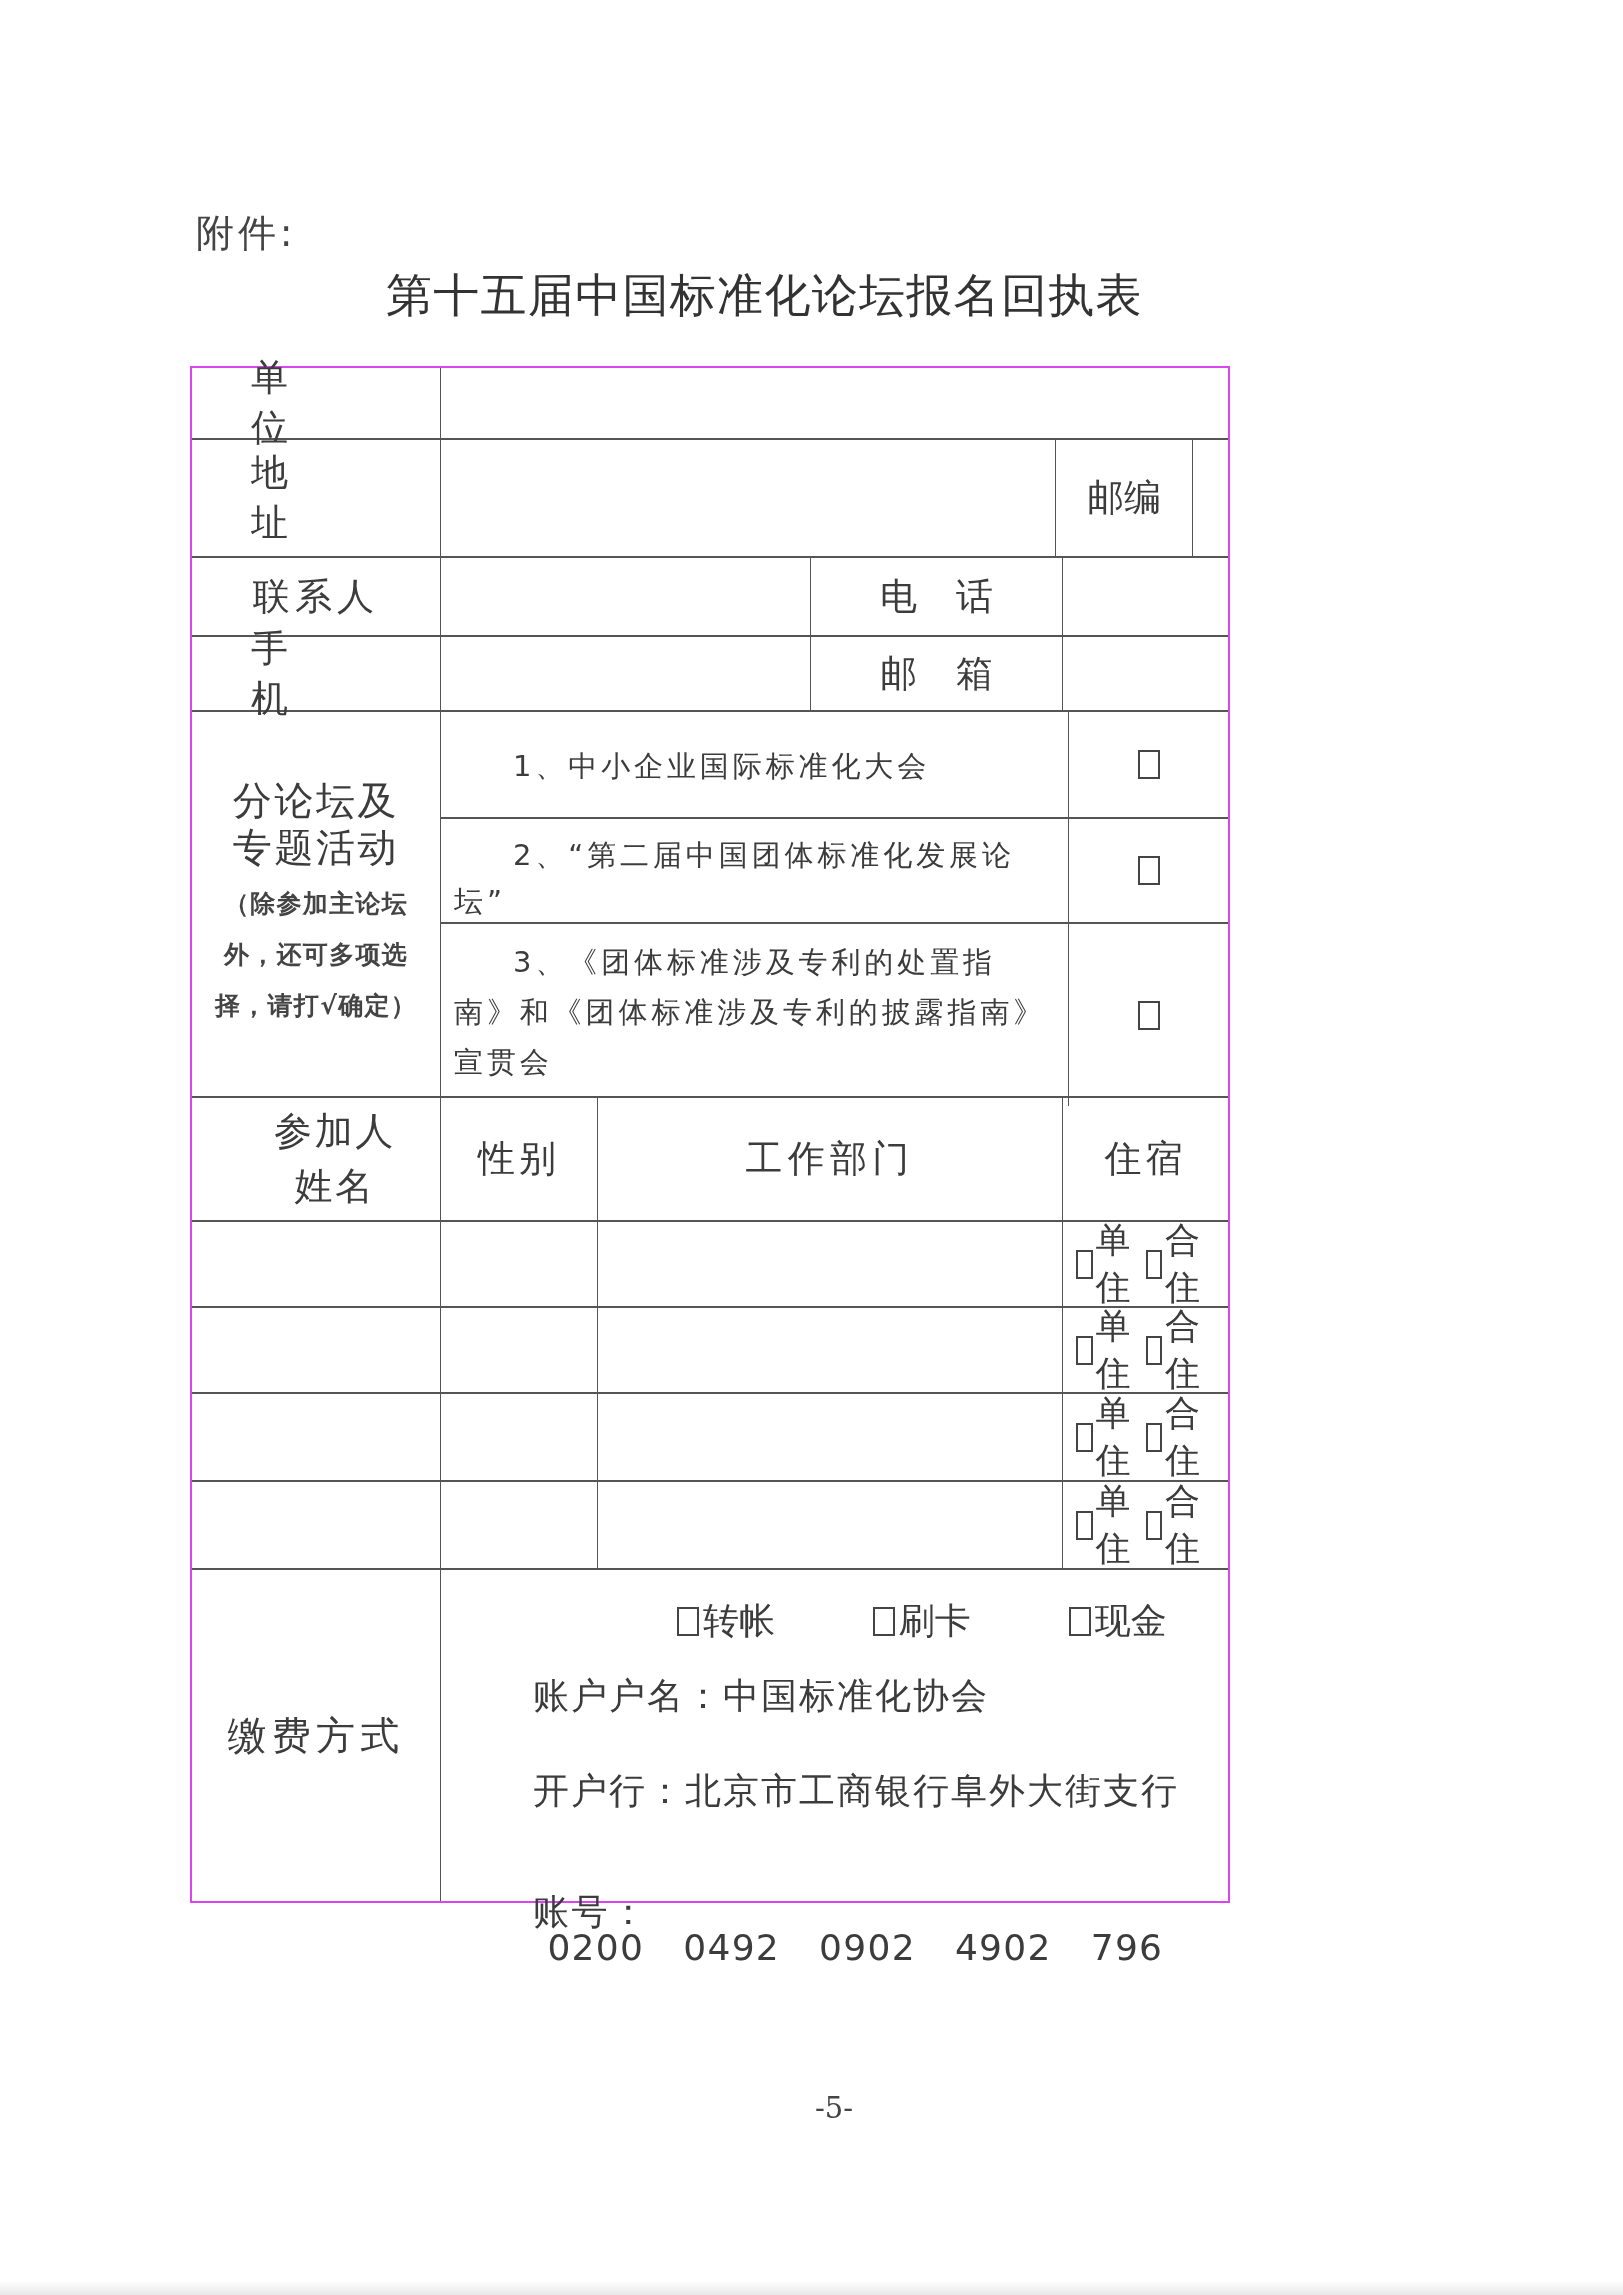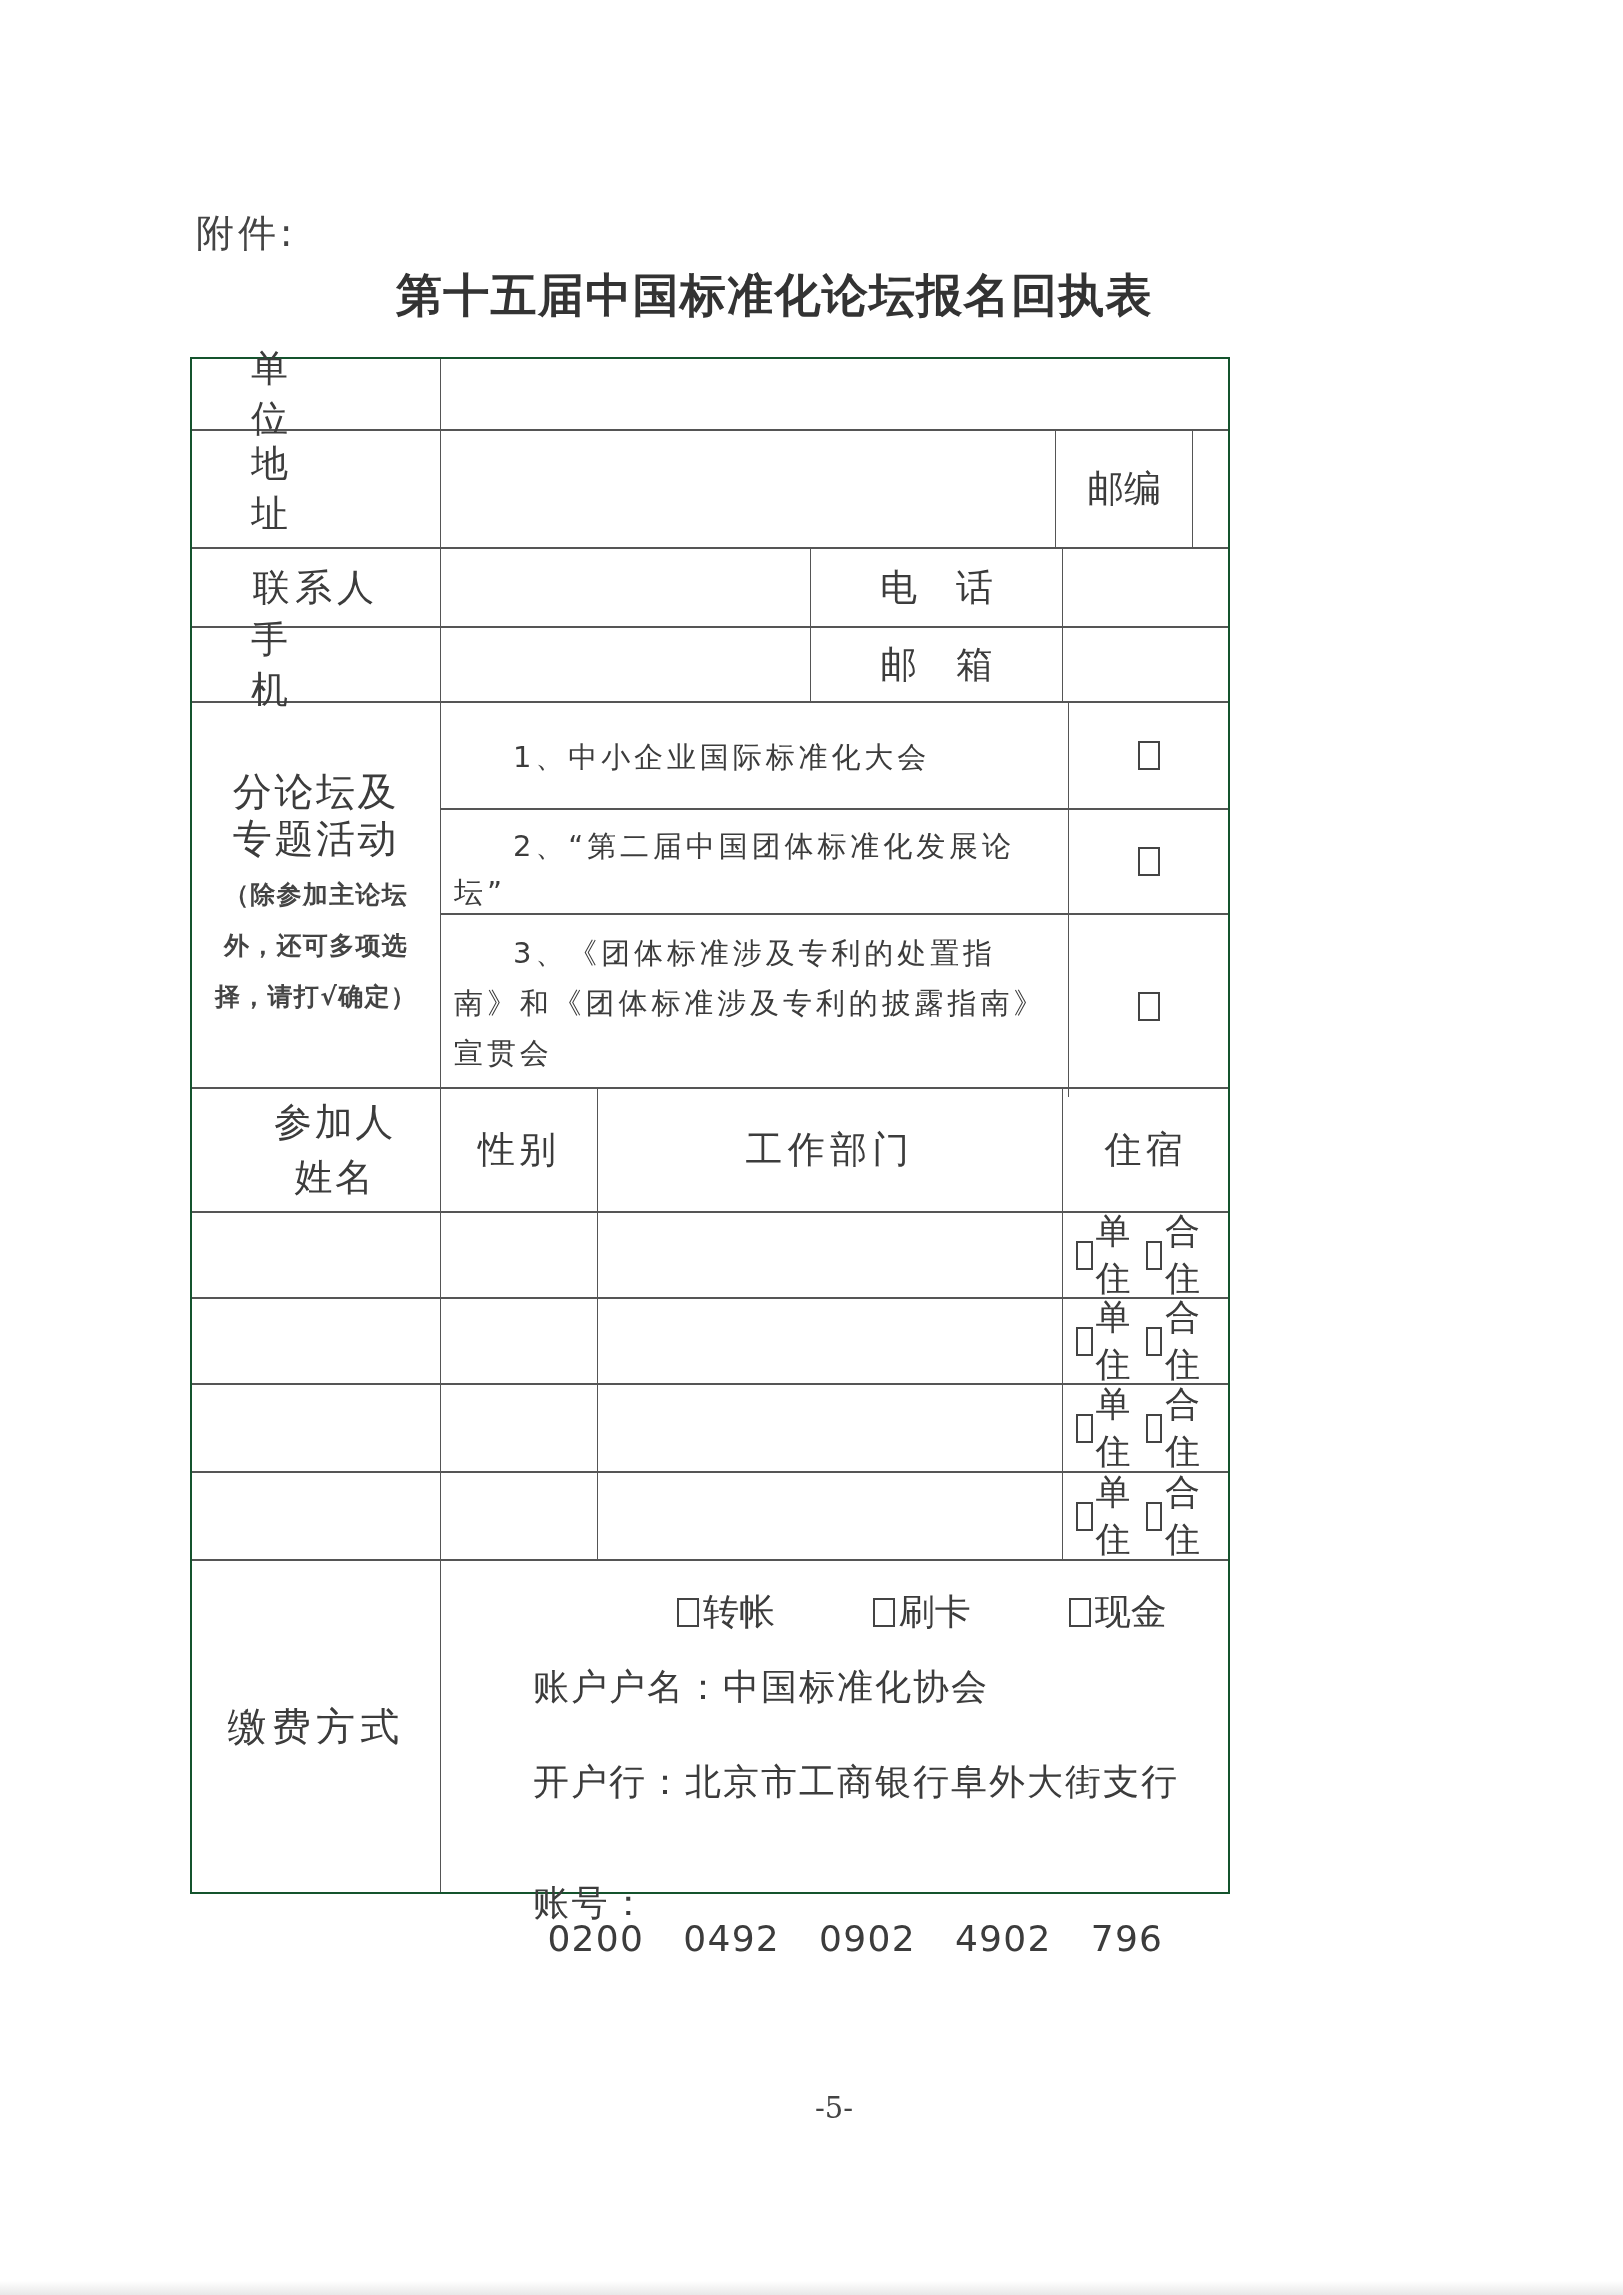--- a/index.html
+++ b/index.html
@@ -1,22 +1,22 @@
 <!DOCTYPE html>
 <html style="font-size:10.5px"><head>
 <meta charset="utf-8">
 <style>
   html, body { margin:0; padding:0; }
   body {
     width:1623px; height:2295px; background:#ffffff; position:relative; overflow:hidden;
     font-family:"DejaVu Sans", "Liberation Sans", sans-serif; color:#3a3a3a;
   }
   .attach { position:absolute; left:196px; top:208px; font-size:38px; letter-spacing:3.9px; color:#444; }
-  .title { position:absolute; left:396px; top:265px; width:785px; font-size:46px; font-weight:bold; color:#333; letter-spacing:1.3px; white-space:nowrap; }
-  .form { position:absolute; left:190px; top:357px; width:1040px; border:2px solid #14532d; box-sizing:border-box; }
+  .title { position:absolute; left:386px; top:265px; width:785px; font-size:46px; font-weight:normal; color:#333; letter-spacing:1.3px; white-space:nowrap; }
+  .form { position:absolute; left:190px; top:366px; width:1040px; border:2px solid #d946ef; box-sizing:border-box; }
   .row { display:flex; border-bottom:2px solid #555; box-sizing:border-box; }
   .row:last-child { border-bottom:none; }
   .cell { border-right:1.3px solid #555; box-sizing:border-box; display:flex; align-items:center; justify-content:center; font-size:37px; color:#3c3c3c; }
   .cell:last-child { border-right:none; }
   .lbl-spread { letter-spacing:59px; padding-left:59px; }
   .lbl-mid { letter-spacing:39px; padding-left:39px; }
   .input { background:transparent; }
   .c-label { width:249px; }
   .box { display:inline-block; width:22px; height:29px; border:2.6px solid #444; box-sizing:border-box; vertical-align:middle; cursor:pointer; }
   .forum-left { width:249px; flex-direction:column; text-align:center; }

